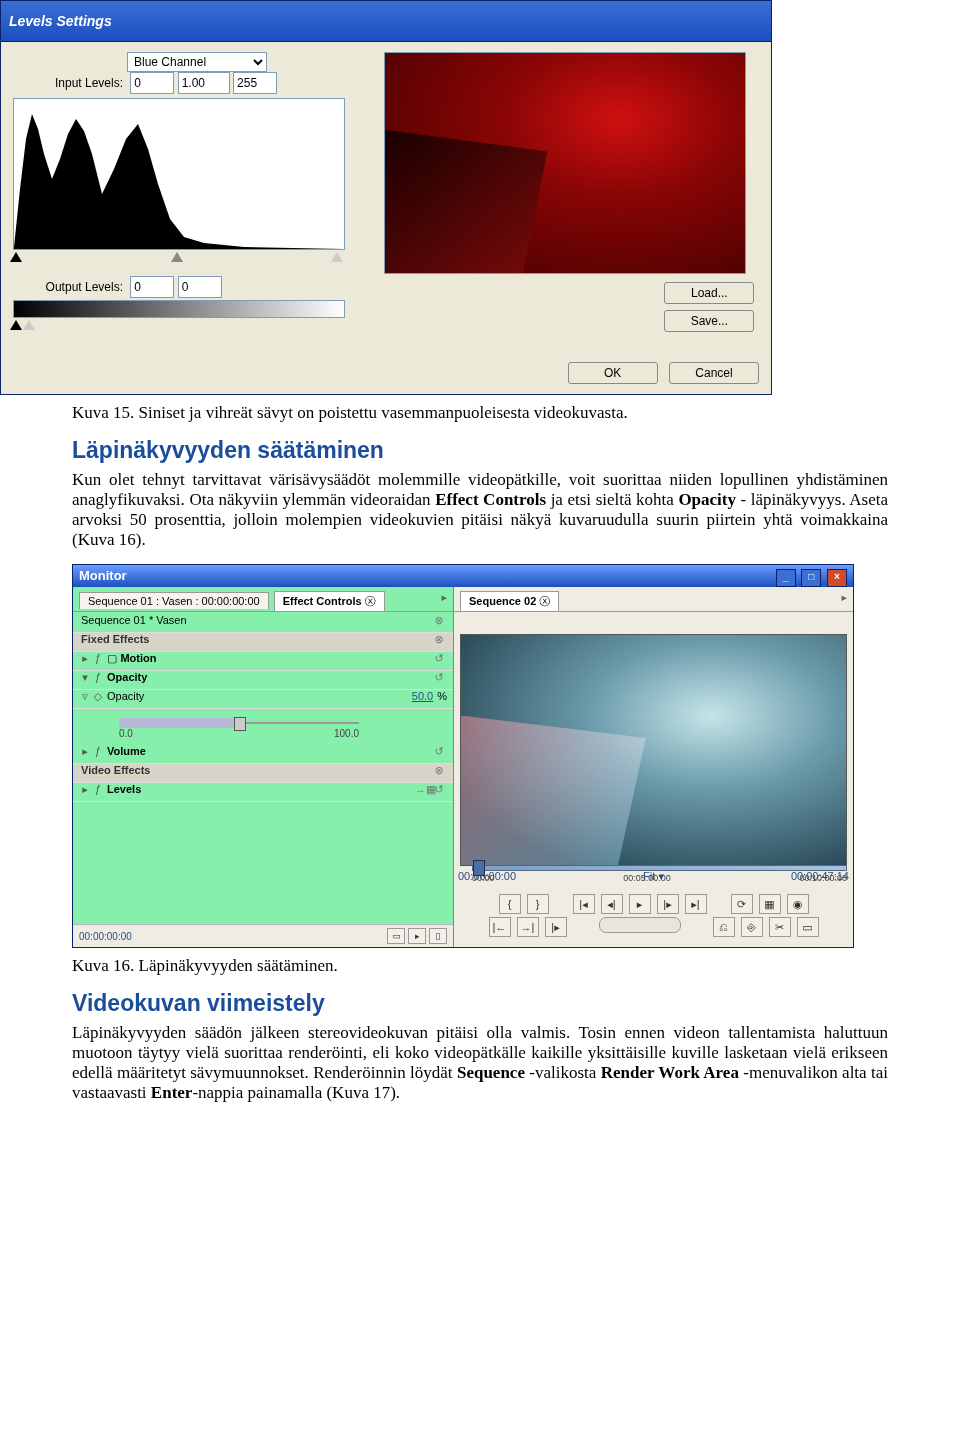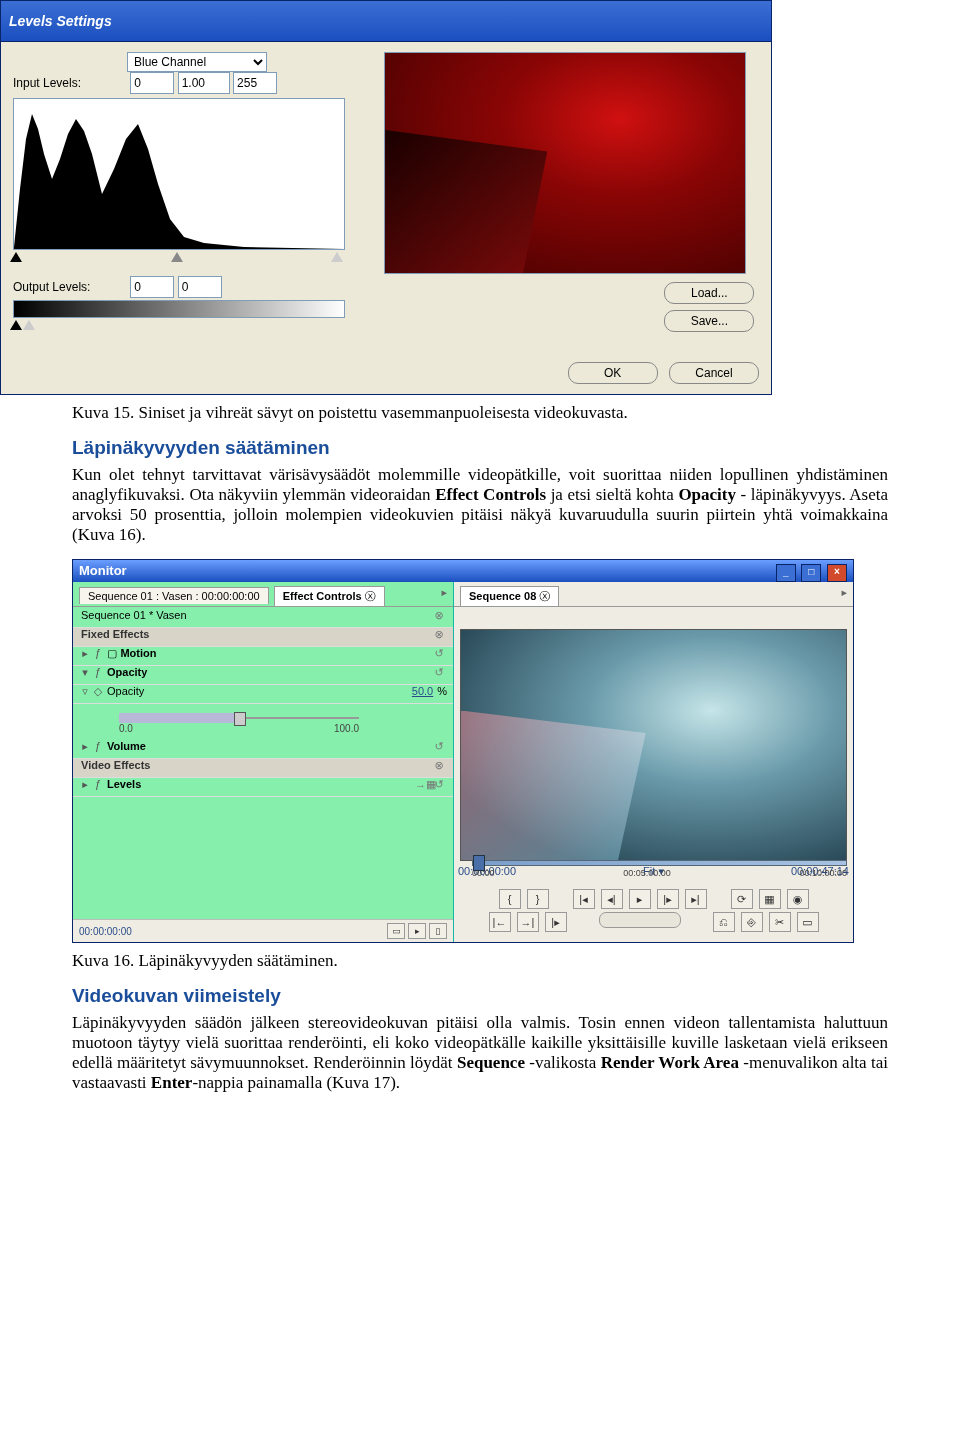--- a/index.html
+++ b/index.html
@@ -3,36 +3,36 @@
 <meta charset="utf-8">
 <style>
 body{margin:0;font-family:"Times New Roman",serif;font-size:17px;color:#000;background:#fff;width:960px}
 .page{padding:0 72px 60px 72px}
 .ls-win{width:770px;margin:0 0 8px 0;border:1px solid #0a246a;background:#ece9d8;font-family:Tahoma,Arial,sans-serif;font-size:12px;color:#000}
 .ls-tit{height:24px;background:linear-gradient(#3c6fd4,#1b4fbf);color:#fff;font-weight:bold;font-style:italic;font-size:14px;line-height:24px;padding:8px 8px;border-bottom:1px solid #0a246a}
 .ls-body{padding:10px 12px 10px 12px}
 .ls-left{display:inline-block;vertical-align:top;width:350px}
 .ls-right{display:inline-block;vertical-align:top;width:370px;margin-left:18px}
 .ls-row{margin:0 0}
-.ls-lbl{display:inline-block;width:110px;margin-right:4px}
+.ls-lbl{display:inline-block;width:110px;text-align:right;margin-right:4px}
 .ls-inp{background:#fff;border:1px solid #7f9db9;height:18px;padding:1px 3px;font-family:Tahoma,sans-serif;font-size:12px}
 .ls-sel{background:#fff;border:1px solid #7f9db9;height:20px;font-family:Tahoma,sans-serif;font-size:12px;padding:1px 2px}
 .ls-hist{width:330px;height:150px;border:1px solid #7f9db9;background:#fff;position:relative;margin:4px 0 2px 0}
 .ls-hist svg{position:absolute;left:0;top:0}
 .ls-sliderbar{width:330px;height:14px;position:relative}
 .ls-tri{position:absolute;top:0;width:0;height:0;border-left:6px solid transparent;border-right:6px solid transparent}
 .ls-tri.bl{border-bottom:10px solid #000}
 .ls-tri.gr{border-bottom:10px solid #888}
 .ls-tri.wh{border-bottom:10px solid #ccc}
 .ls-grad{width:330px;height:16px;border:1px solid #7f9db9;background:linear-gradient(to right,#000,#fff);margin:2px 0}
 .ls-prev{width:360px;height:220px;border:1px solid #7f9db9;overflow:hidden;background:#3b0000;position:relative}
-.ls-btn{background:#ece9d8;border:1px solid #888;border-radius:10px;height:22px;min-width:90px;font-family:Tahoma,sans-serif;font-size:12px;padding:0 10px}
+.ls-btn{background:#ece9d8;border:1px solid #888;border-radius:3px;height:22px;min-width:90px;font-family:Tahoma,sans-serif;font-size:12px;padding:0 10px}
 .ls-bot{margin-top:28px;text-align:right}
 .ls-bot .ls-btn{margin-left:8px}
-.heading{font-family:Arial,Helvetica,sans-serif;font-size:19px;font-weight:bold;color:#1a4d9a;margin:14px 0 6px 0}
+.heading{font-family:Arial,Helvetica,sans-serif;font-size:23px;font-weight:bold;color:#1a4d9a;margin:14px 0 6px 0}
 .justify{text-align:justify;margin:6px 0}
 .mon-win{width:780px;margin:14px 0 8px 0;border:1px solid #0a246a;background:#ece9d8;font-family:Tahoma,sans-serif;font-size:11px;color:#000}
 .mon-tit{height:22px;background:linear-gradient(#6a9eff,#1b4fbf);color:#fff;font-weight:bold;font-size:13px;line-height:22px;padding:0 6px;display:flex;justify-content:space-between;align-items:center}
 .mon-winbtns span{display:inline-block;width:18px;height:16px;border:1px solid #0a246a;background:#3c6fd4;margin-left:2px;text-align:center;line-height:14px;color:#fff;font-size:10px}
 .mon-winbtns .cl{background:#d04a2b}
 .mon-body{display:flex;height:360px}
 .mon-lp{width:380px;background:#86efac;border-right:1px solid #14b8a6;position:relative}
 .mon-tabs{height:20px;border-bottom:1px solid #999;padding:4px 6px 0 6px;font-size:11px}
 .mon-tab{display:inline-block;padding:2px 8px;border:1px solid #999;border-bottom:none;background:#f6f4ec;margin-right:2px}
 .mon-tab.act{background:#fff}
@@ -209,21 +209,21 @@
           <span style="color:#2a4d8a">00:00:00:00</span>
           <span>
             <span class="mon-ic sm">▭</span>
             <span class="mon-ic sm">▸</span>
             <span class="mon-ic sm">▯</span>
           </span>
         </div>
       </div>
       <div class="mon-rp">
         <div class="mon-tabs">
-          <span class="mon-tab act"><b>Sequence 08</b> <span>ⓧ</span></span>
+          <span class="mon-tab act"><b>Sequence 02</b> <span>ⓧ</span></span>
           <span style="float:right;color:#666">▸</span>
         </div>
         <div class="mon-prev">
           <div class="anag"></div>
         </div>
         <div class="mon-time">
           <span>00:00:00:00</span>
           <span><span>Fit</span> ▾</span>
           <span>00:00:47:14</span>
         </div>

